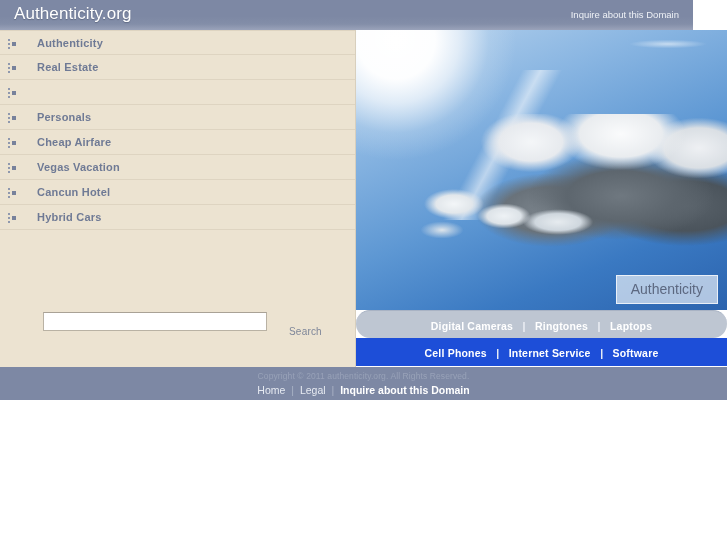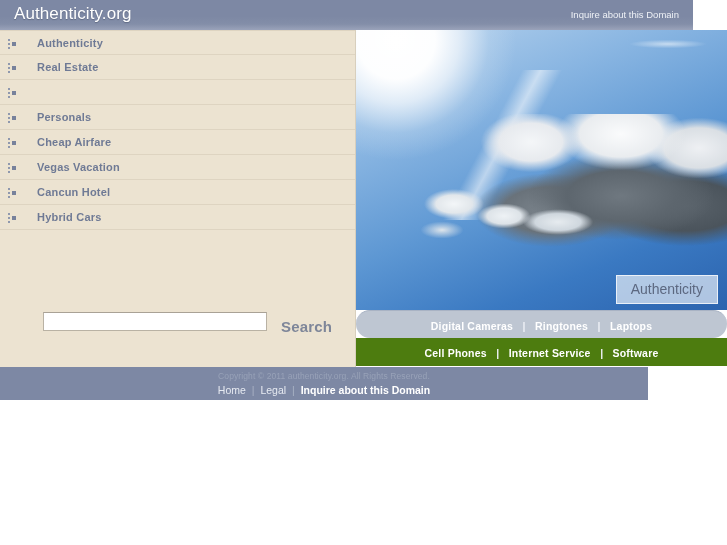--- a/index.html
+++ b/index.html
@@ -74,23 +74,23 @@
     border:1px solid #b9b2a4;
     border-top-color:#a9a296;
     background:#ffffff;
     box-sizing:border-box;
     font-family:"Liberation Sans", sans-serif;font-size:11px;
     padding:0 3px;color:#333;
     outline:none;
   }
   .search-btn{
     position:absolute;left:277px;top:2px;
-    background:transparent;border:0;padding:0;margin:4px;
+    background:transparent;border:0;padding:0;margin:12px;
     font-family:"Liberation Sans", sans-serif;
-    font-size:15px;font-weight:bold;color:#7e8699;
+    font-size:10px;font-weight:normal;color:#7e8699;
     cursor:pointer;letter-spacing:.2px;
   }
 
   
   .photo-col{position:absolute;left:356px;top:0;width:371px;height:337px;overflow:hidden;}
   .photo{
     position:absolute;left:0;top:0;width:371px;height:280px;
     overflow:hidden;
     background:
       radial-gradient(circle 150px at 40px 10px, rgba(255,255,255,1) 0%, rgba(255,255,255,.98) 26%, rgba(236,243,250,.85) 42%, rgba(197,219,240,.35) 62%, rgba(160,196,234,0) 80%),
@@ -134,30 +134,30 @@
     font-size:14px;color:#5c6880;
     font-family:"Liberation Sans", sans-serif;
   }
 
   
   .stripe{
     position:absolute;left:0;width:371px;height:28px;line-height:28px;
     text-align:center;box-sizing:border-box;
   }
   .stripe-1{top:280px;background:#bec6d2;border-top:1px solid #a9b3c4;border-radius:14px;}
-  .stripe-2{top:308px;background:#4d7c0f;}
+  .stripe-2{top:308px;background:#1d4ed8;}
   .stripe a{
     color:#ffffff;text-decoration:none;font-size:10.5px;font-weight:bold;
     letter-spacing:.2px;
   }
   .stripe .sep{color:#eef1f6;font-size:10.5px;font-weight:bold;margin:0 5px;}
 
   
   .footer{
-    position:absolute;left:0;top:367px;width:648px;height:33px;
+    position:absolute;left:0;top:367px;width:727px;height:33px;
     background:#7d88a4;
     text-align:center;
     box-sizing:border-box;
   }
   .copyright{
     margin:0;padding-top:4px;
     font-size:8.5px;color:#98a2b8;letter-spacing:.1px;
   }
   .footlinks{
     margin:0;padding-top:3px;font-size:10.5px;color:#d7dce6;text-align:center;

